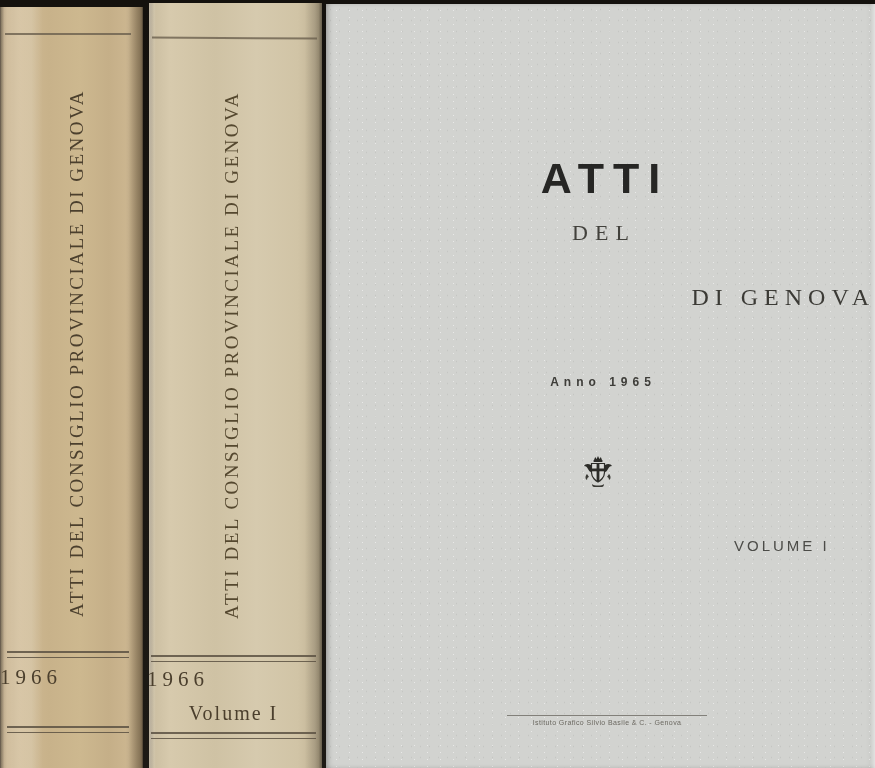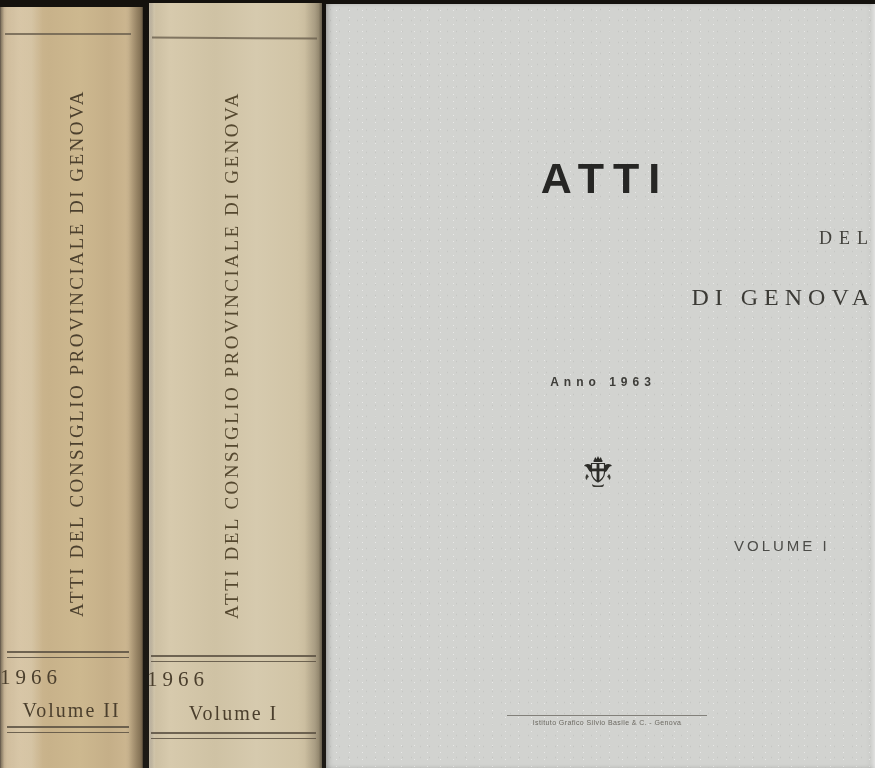--- a/index.html
+++ b/index.html
@@ -68,22 +68,22 @@
     content:"";position:absolute;right:0;top:0;width:5px;height:100%;
     background:linear-gradient(90deg, rgba(0,0,0,0), rgba(255,255,255,.55));
   }
   .cover .t-atti{
     position:absolute;top:150px;left:0;width:100%;text-align:center;
     font-family:"Liberation Sans", sans-serif;
     font-size:43px;font-weight:700;letter-spacing:9px;text-indent:9px;
     color:#26262а; color:#262624;
   }
   .cover .t-del{
-    position:absolute;top:224px;left:0;width:100%;text-align:right;
-    font-size:18px;letter-spacing:7px;text-indent:7px;color:#42413c;
+    position:absolute;top:216px;left:0;width:100%;text-align:center;
+    font-size:22px;letter-spacing:7px;text-indent:7px;color:#42413c;
   }
   .cover .t-consiglio{
     position:absolute;top:240px;left:0;width:100%;text-align:center;
     font-size:31px;letter-spacing:2px;color:#3b3a35;font-weight:400;
   }
   .cover .t-digenova{
     position:absolute;top:280px;left:0;width:100%;text-align:right;
     font-size:24px;letter-spacing:6px;text-indent:6px;color:#3b3a35;
   }
   .cover .t-anno{
@@ -110,38 +110,37 @@
 </head>
 <body>
 
 <div class="photo">
 
   <div class="spine spine-v2">
     <div class="spine-toprule"></div>
     <div class="spine-title">ATTI  DEL  CONSIGLIO  PROVINCIALE  DI  GENOVA</div>
     <div class="double-rule rule-a"></div>
     <div class="spine-year">1966</div>
-    <div class="spine-vol">Volume II</div>
     <div class="double-rule rule-b"></div>
   </div>
 
   <div class="spine spine-v1">
     <div class="spine-toprule"></div>
     <div class="spine-title">ATTI  DEL  CONSIGLIO  PROVINCIALE  DI  GENOVA</div>
     <div class="double-rule rule-a"></div>
     <div class="spine-year">1966</div>
     <div class="spine-vol">Volume I</div>
     <div class="double-rule rule-b"></div>
   </div>
 
   <div class="cover">
     <div class="t-atti">ATTI</div>
     <div class="t-del">DEL</div>
     <div class="t-digenova">DI GENOVA</div>
-    <div class="t-anno">Anno  1963</div>
+    <div class="t-anno">Anno  1965</div>
 
     <div class="emblem">
       <svg width="38" height="42" viewBox="0 0 38 42" xmlns="http://www.w3.org/2000/svg">
 
         <path d="M15 6 l1.2 -3 1.4 2 1.4 -3 1.4 3 1.4 -2 1.2 3 z" fill="#2c2c28"></path>
         <rect x="14.6" y="6" width="8.8" height="2" fill="#2c2c28"></rect>
 
         <path d="M12 11 c-3 -2 -6 -1 -7 1 c2 0 3 1 4 3 c1 2 2 3 3 3 z" fill="#2c2c28"></path>
         <path d="M26 11 c3 -2 6 -1 7 1 c-2 0 -3 1 -4 3 c-1 2 -2 3 -3 3 z" fill="#2c2c28"></path>
         <path d="M8 20 c-2 2 -2 5 0 6 c0 -2 1 -3 2 -3 z" fill="#3a3a35"></path>

